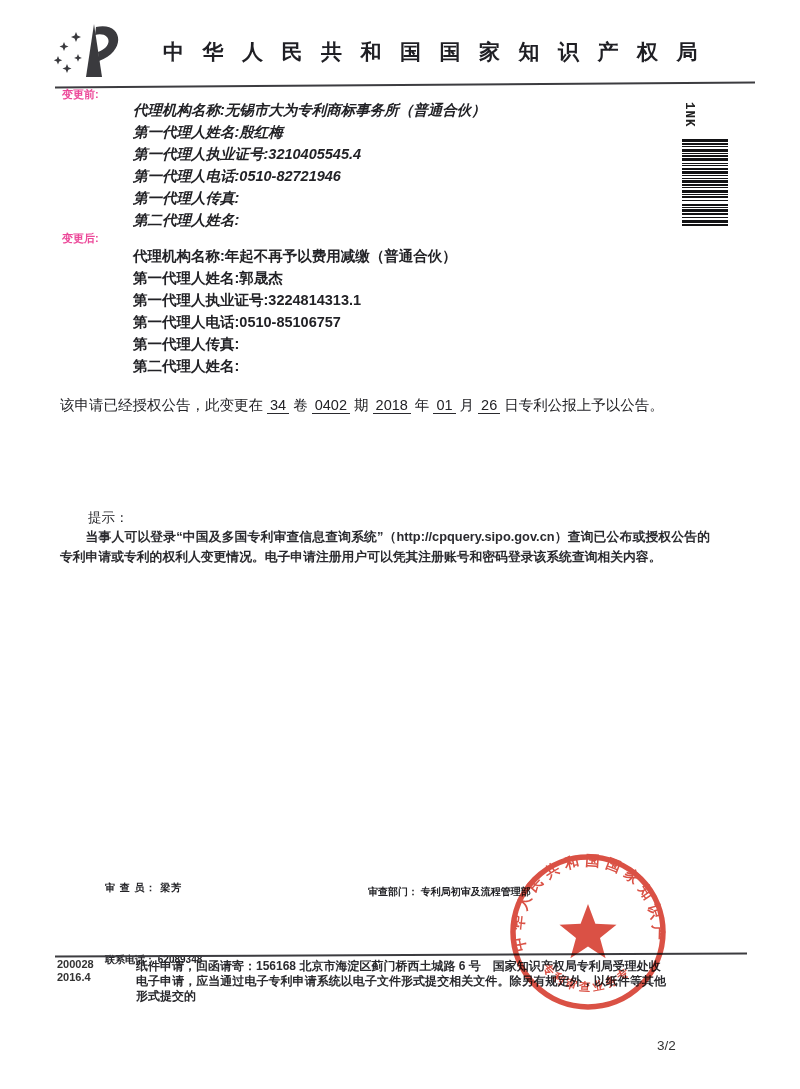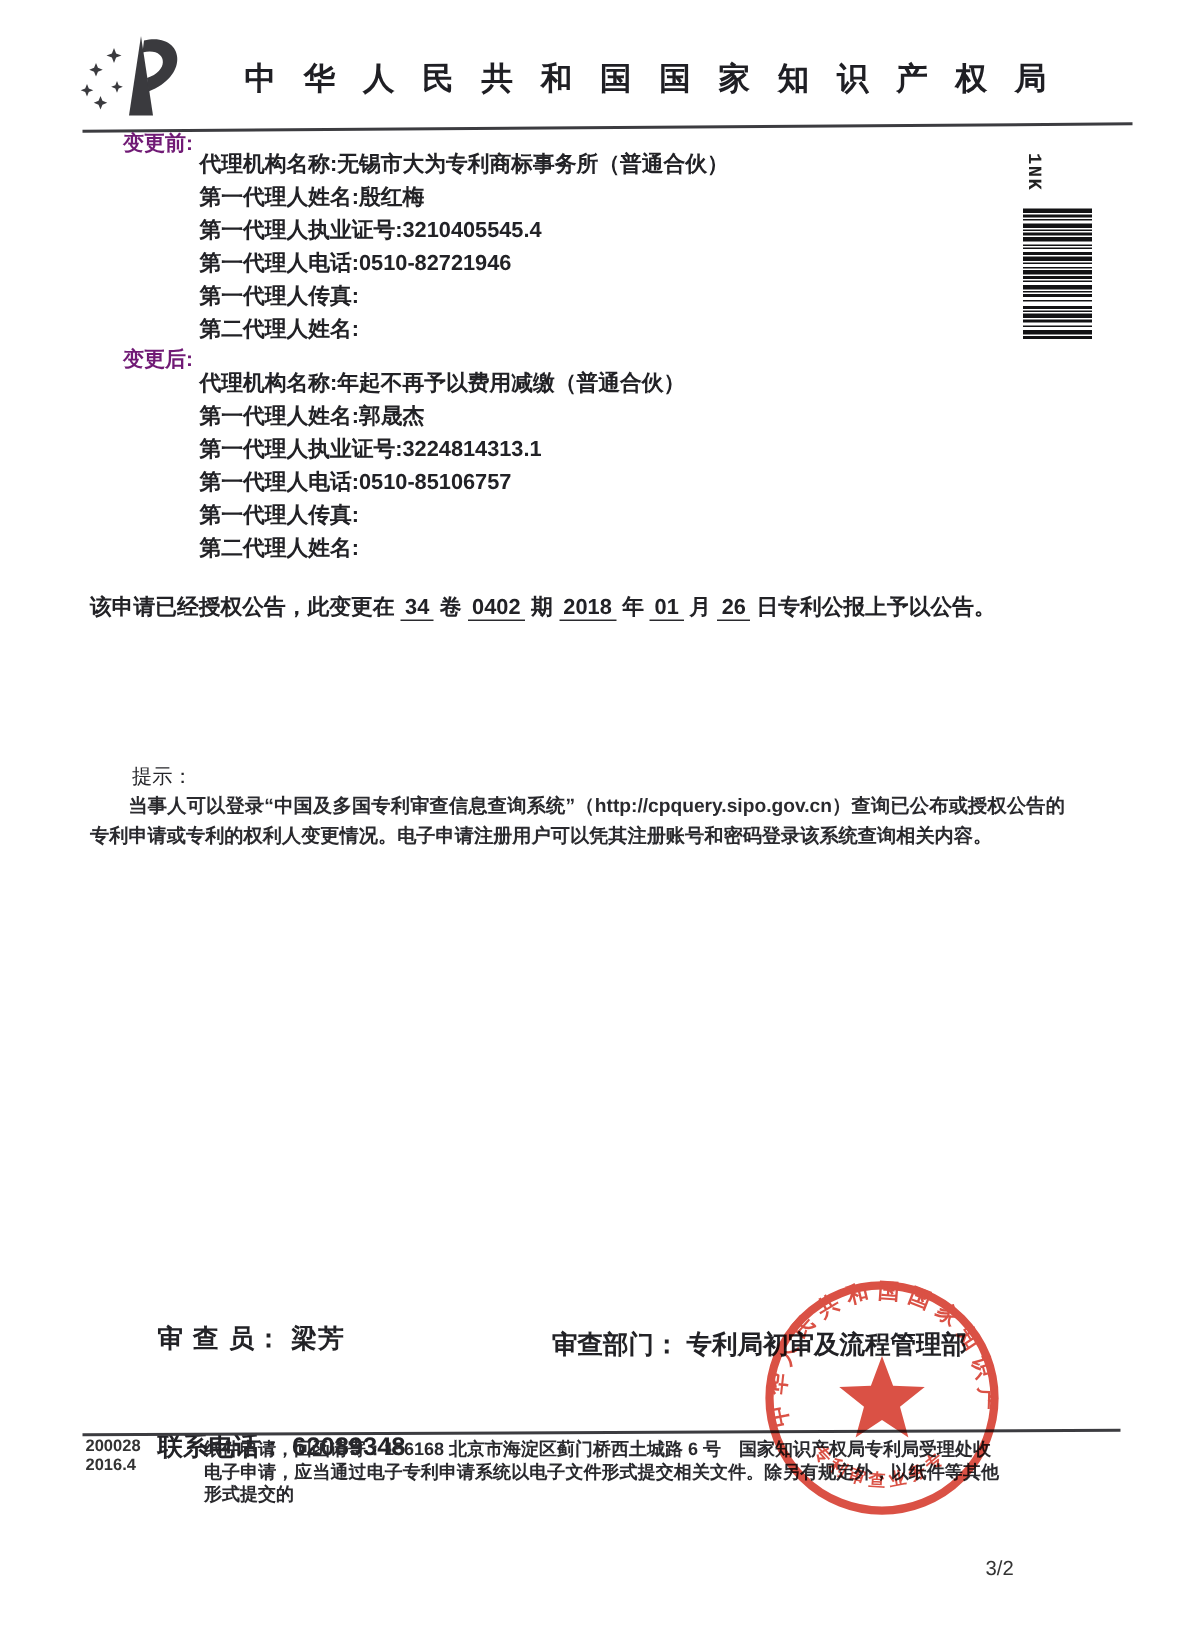--- a/index.html
+++ b/index.html
@@ -9,34 +9,34 @@
   }
   .abs{position:absolute;}
   
   .logo{left:50px;top:20px;width:88px;height:64px;}
   .title{
     left:163px;top:38px;font-size:21px;font-weight:700;letter-spacing:18.5px;
     white-space:nowrap;color:#1f1f24;
   }
   .hr-top{left:55px;top:84px;width:700px;height:2px;background:#3c3c40;transform:rotate(-0.4deg);}
   
-  .sec-label{font-size:14px;font-weight:700;color:#701a75;margin-left:20px;}
+  .sec-label{font-size:11px;font-weight:700;color:#ec4899;}
   .before-label{left:62px;top:87px;}
   .after-label{left:62px;top:231px;}
   .lines{left:133px;font-size:14.5px;font-weight:700;line-height:22px;color:#222226;white-space:nowrap;}
-  .before-lines{top:99px;}
+  .before-lines{top:99px;font-style:italic;}
   .after-lines{top:245px;}
   
-  .announce{left:60px;top:394px;width:625px;font-size:14.5px;font-weight:700;line-height:23px;color:#222226;}
+  .announce{left:60px;top:394px;width:625px;font-size:14.5px;font-weight:400;line-height:23px;color:#222226;}
   .announce .u{border-bottom:1.5px solid #2a2a2e;padding:0 3px;}
   
   .hint-label{left:88px;top:509px;font-size:13.5px;font-weight:400;}
   .hint-body{left:60px;top:527px;width:650px;font-size:12.8px;font-weight:700;line-height:19.5px;text-indent:2em;text-align:justify;color:#2a2a2e;}
   
-  .review-item{font-size:17px;font-weight:700;color:#222226;white-space:nowrap;}
+  .review-item{font-size:10px;font-weight:700;color:#222226;white-space:nowrap;}
   .examiner{left:105px;top:881px;letter-spacing:1px;}
   .dept{left:368px;top:885px;}
   .phone{left:105px;top:953px;}
   
   .hr-bottom{left:55px;top:954px;width:692px;height:2px;background:#3c3c40;transform:rotate(-0.25deg);}
   .form-code{left:57px;top:958px;font-size:11px;font-weight:700;line-height:13px;color:#333;}
   .footer-text{left:136px;top:959px;width:530px;font-size:12px;font-weight:700;line-height:15px;color:#2a2a2e;text-align:justify;}
   .page-num{left:657px;top:1038px;font-size:13.5px;font-weight:400;color:#333;}
   
   .barcode{left:682px;top:139px;width:46px;height:87px;display:flex;flex-direction:column;}

